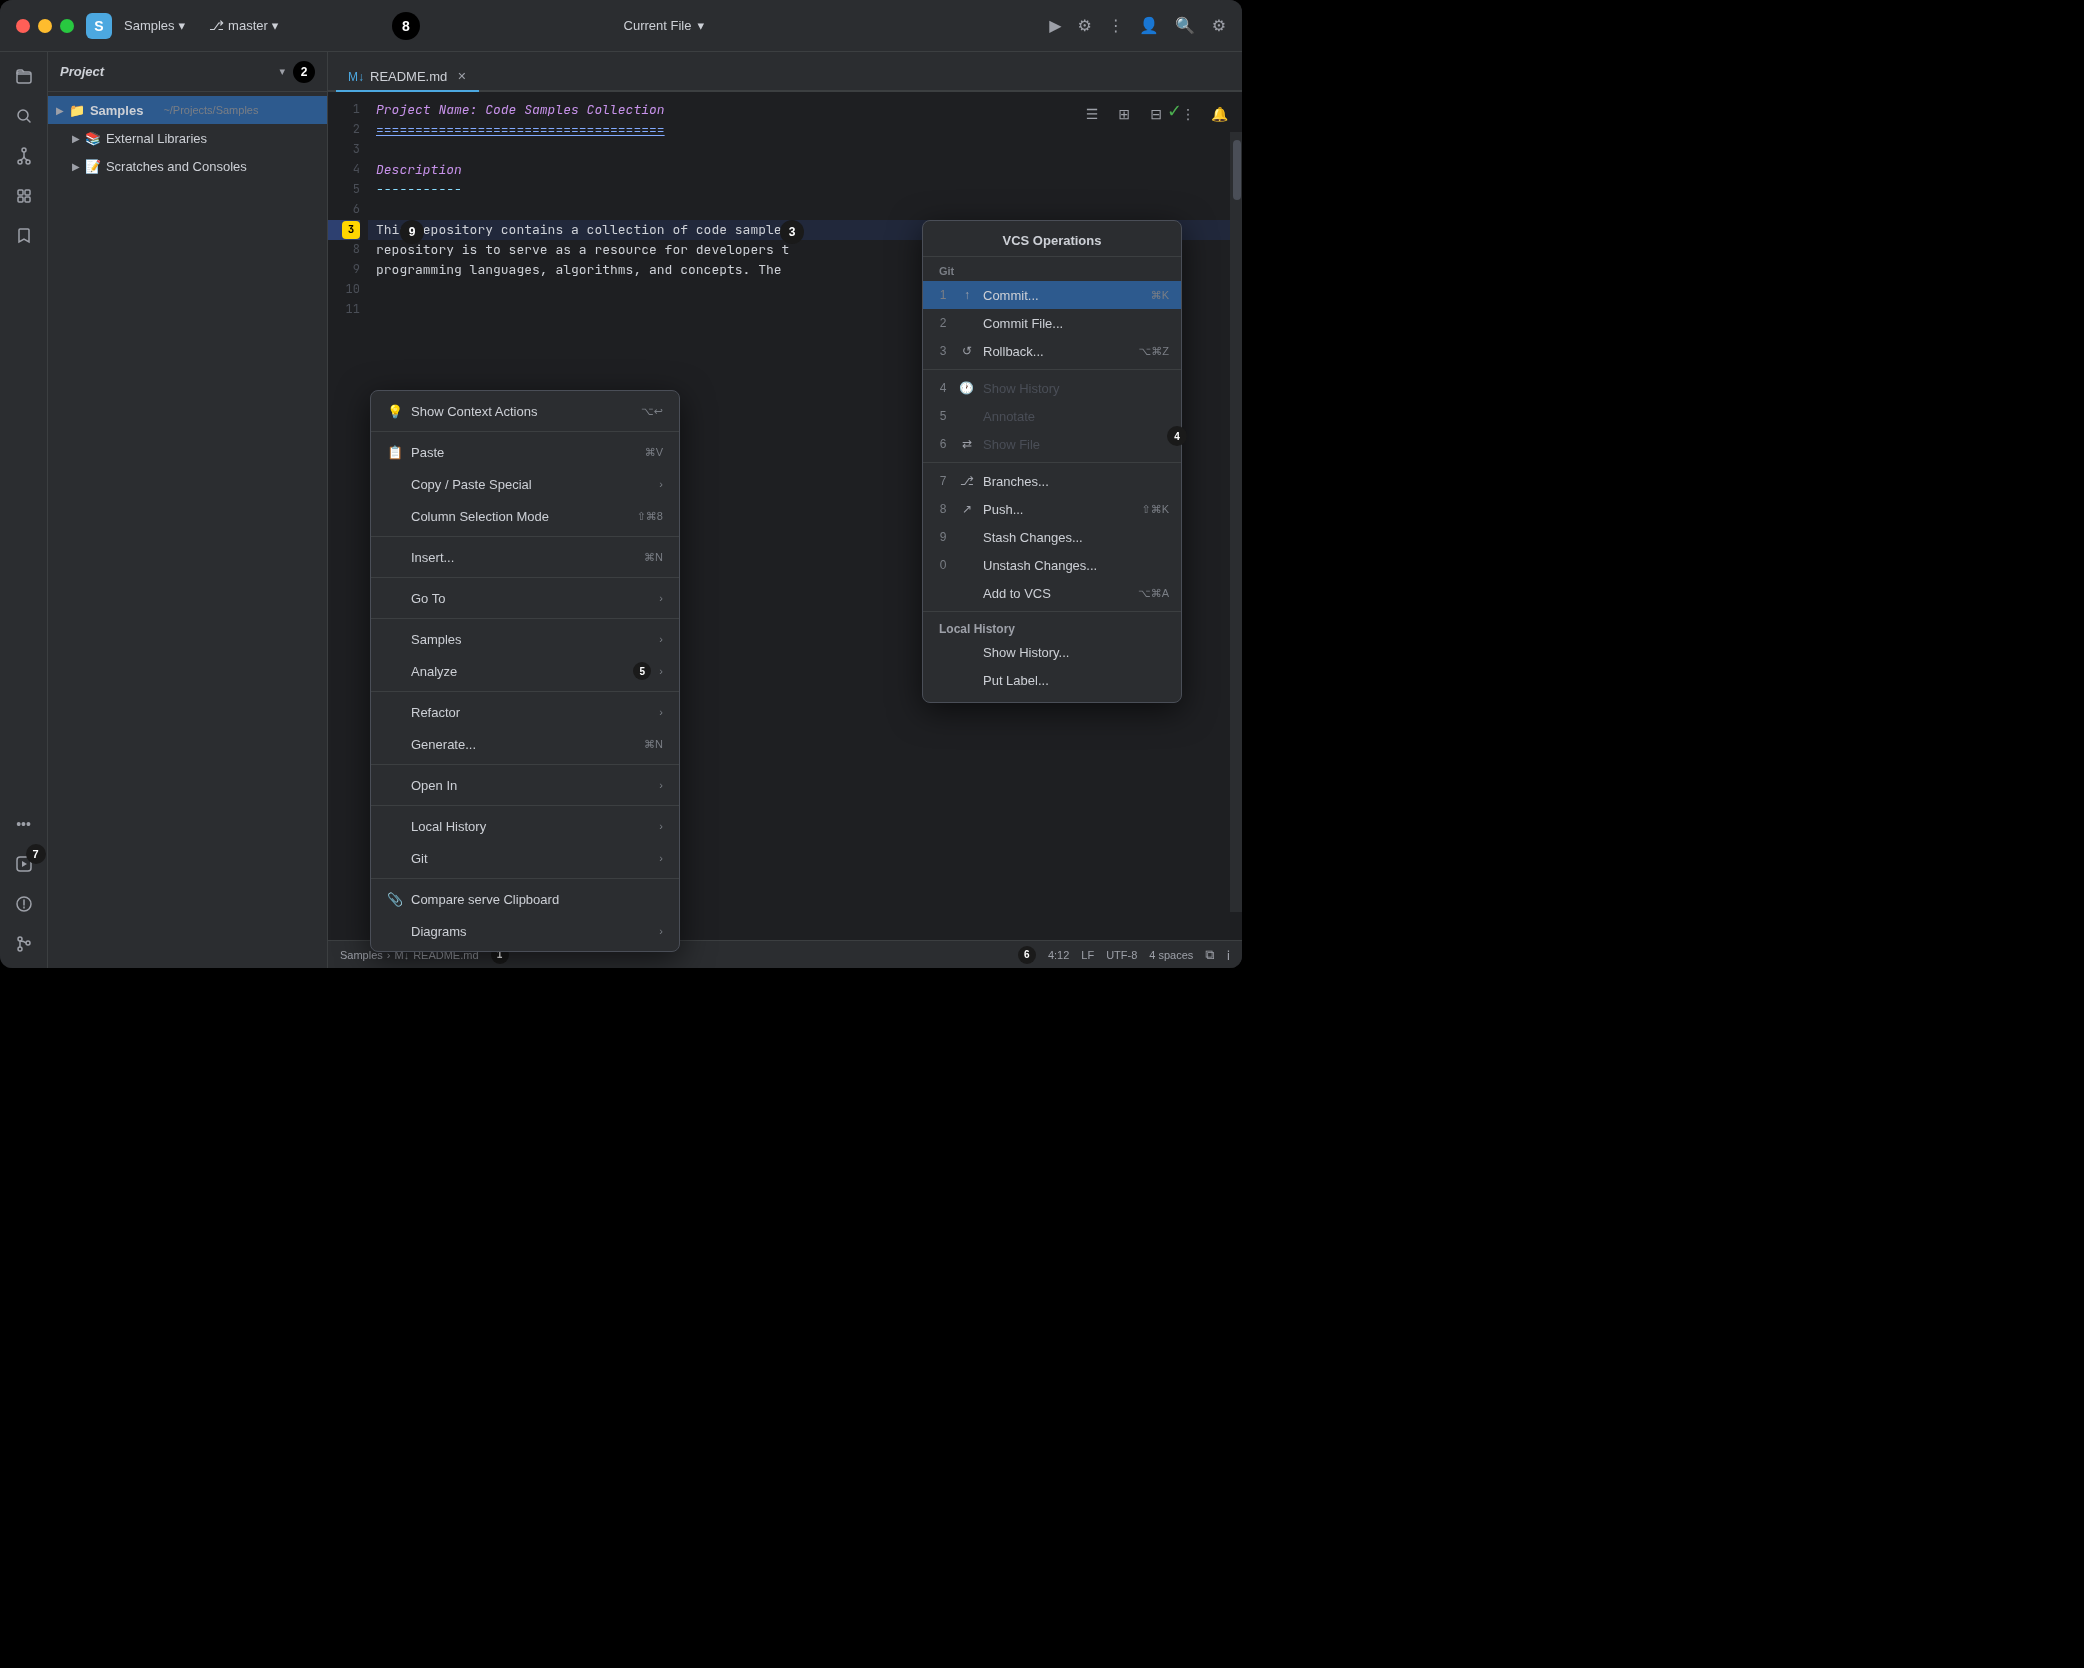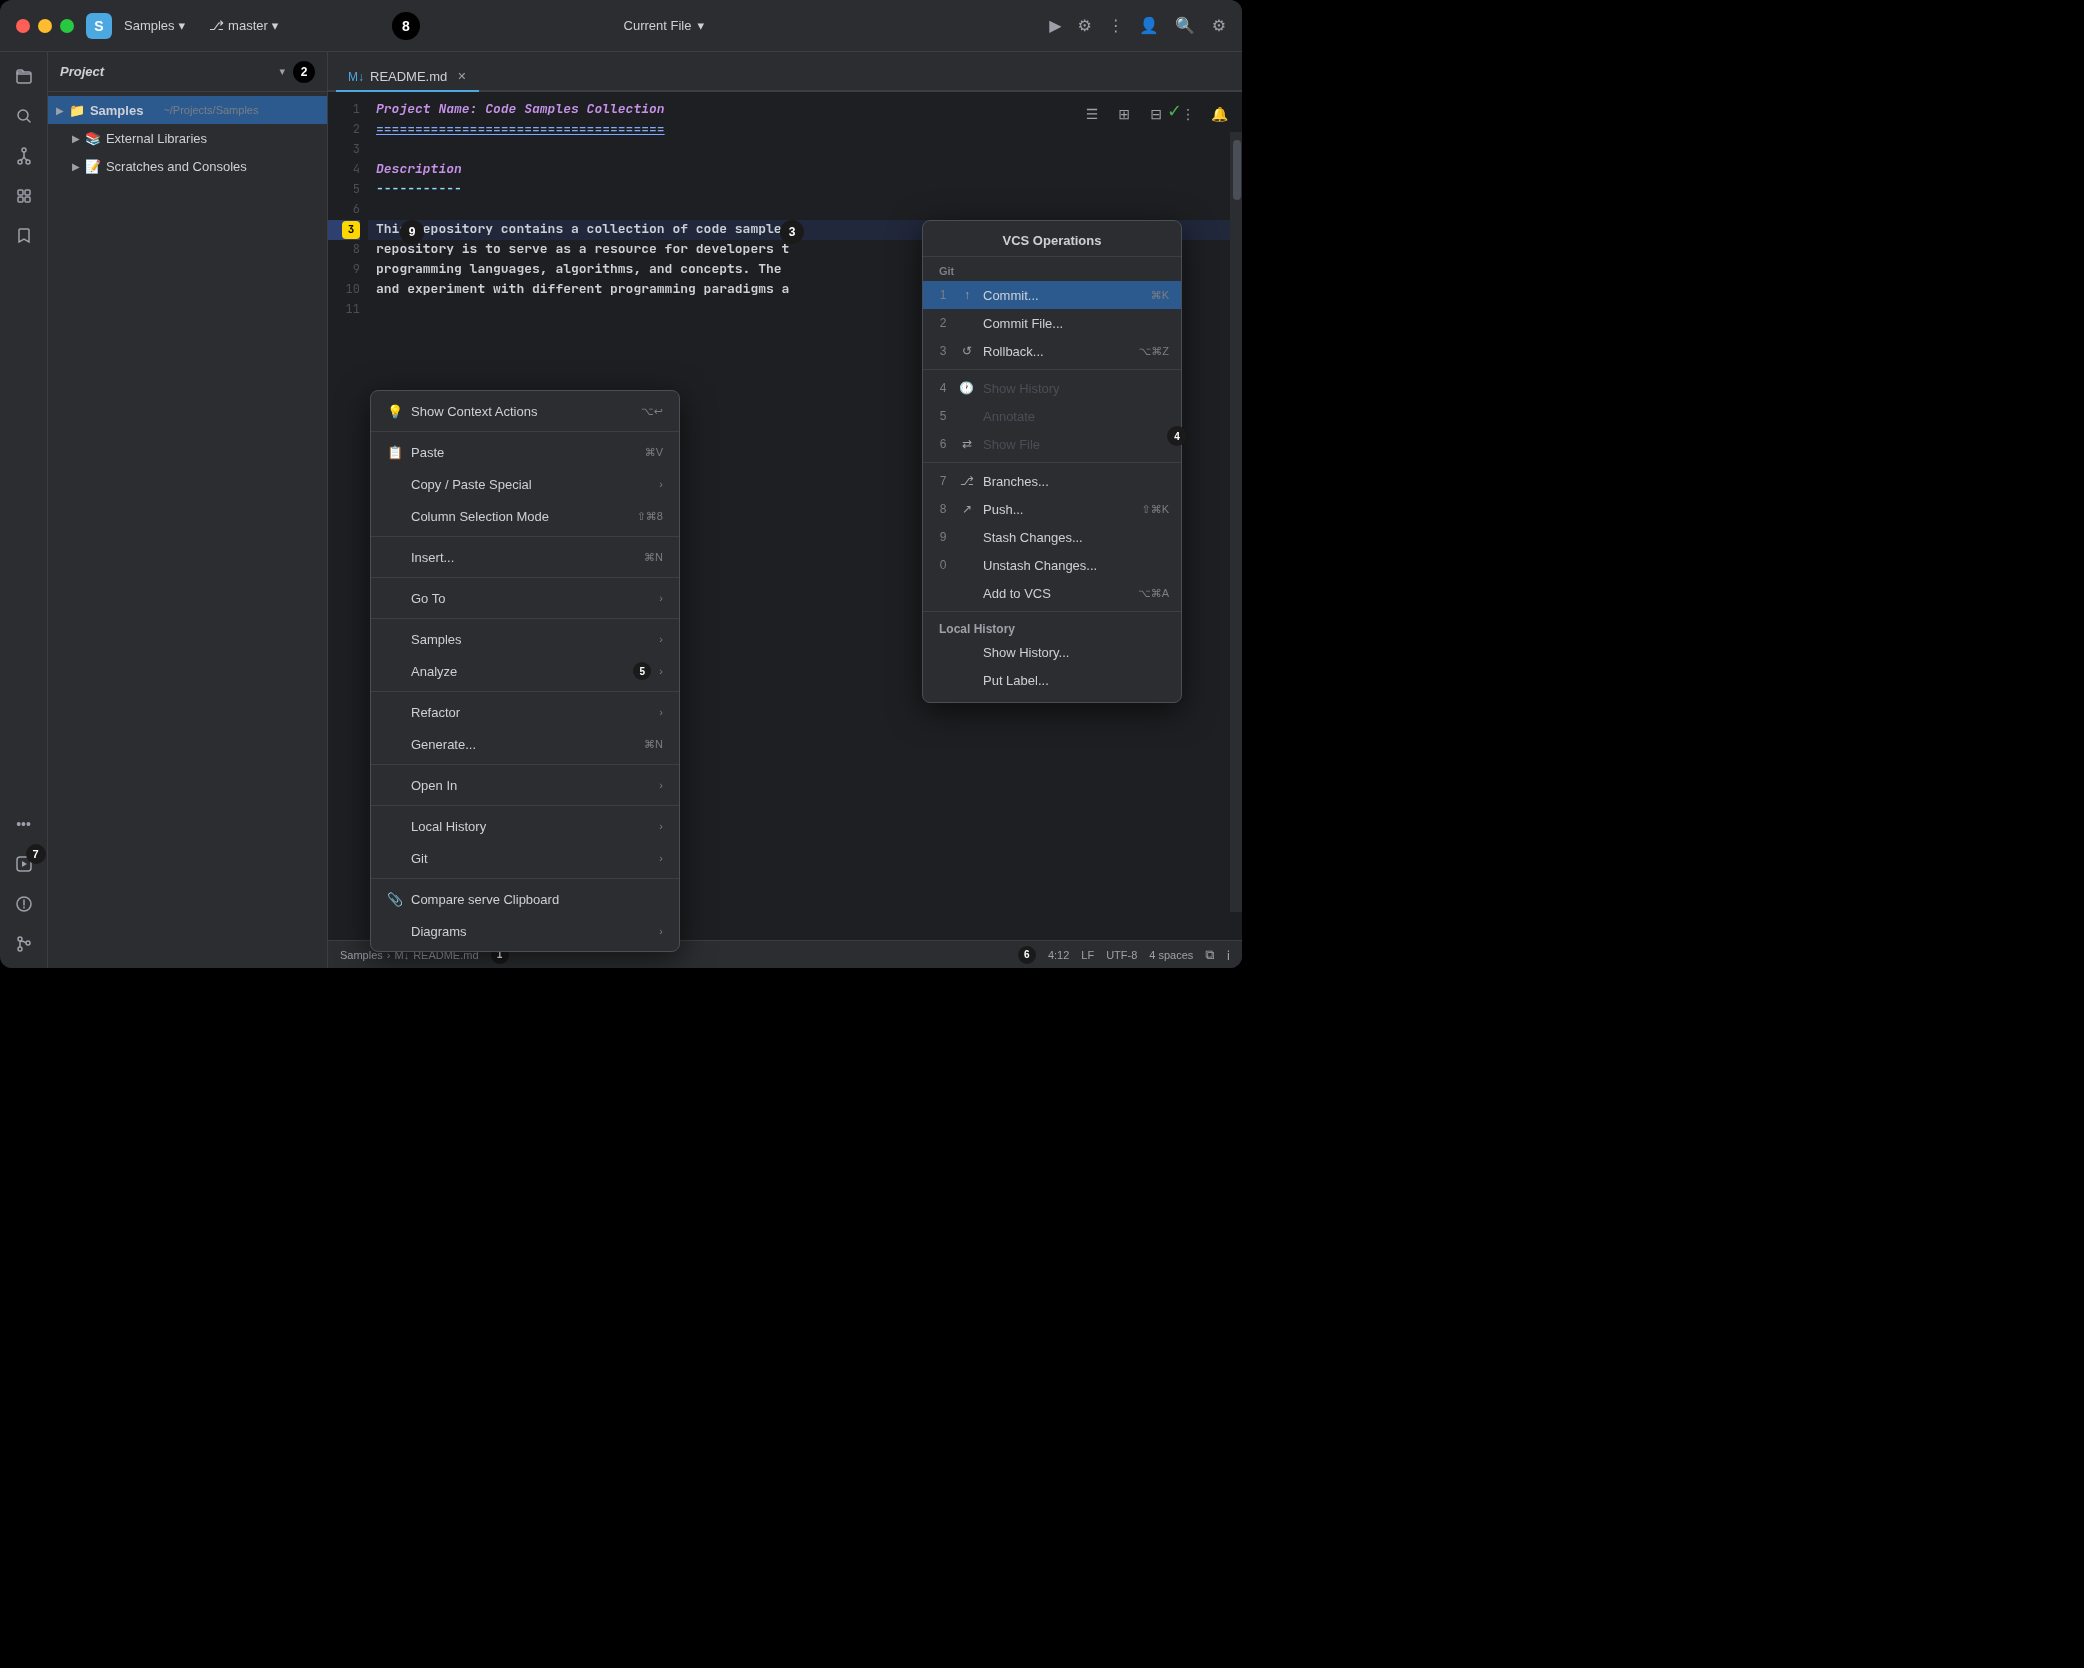--- a/index.html
+++ b/index.html
@@ -304,24 +304,23 @@
     .code-content {
       flex: 1;
       padding: 8px 0;
       overflow: auto;
       line-height: 1.6;
     }
 
     .code-line {
       height: 20px;
       display: flex;
-      align-items: flex-end;
+      align-items: center;
       padding: 0 8px;
       white-space: pre;
-      font-weight: bold;
     }
 
     .code-line.highlight-line { background: rgba(45, 80, 160, 0.2); }
 
     .token-purple { color: #c792ea; font-style: italic; }
     .token-teal { color: #89ddff; }
     .token-plain { color: #cdd0d6; }
     .token-underline { text-decoration: underline; color: #82aaff; }
 
     
@@ -714,23 +713,20 @@
           <div class="code-line"></div>
           <div class="code-line highlight-line">
             <span class="token-plain">This repository contains a collection of code samples</span>
           </div>
           <div class="code-line">
             <span class="token-plain">repository is to serve as a resource for developers t</span>
           </div>
           <div class="code-line">
             <span class="token-plain">programming languages, algorithms, and concepts. The</span>
           </div>
-          <div class="code-line">
-            <span class="token-plain">and experiment with different programming paradigms a</span>
-          </div>
           <div class="code-line"></div>
         </div>
 
         <div class="scrollbar-track">
           <div class="scrollbar-thumb"></div>
         </div>
       </div>
 
       <div class="status-bar">
         <div class="status-path">

